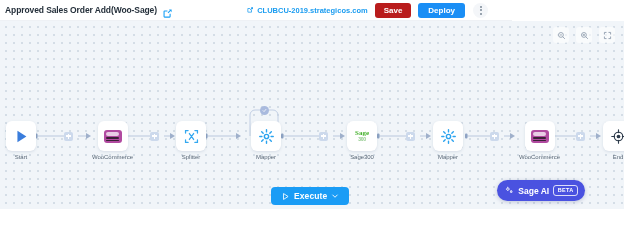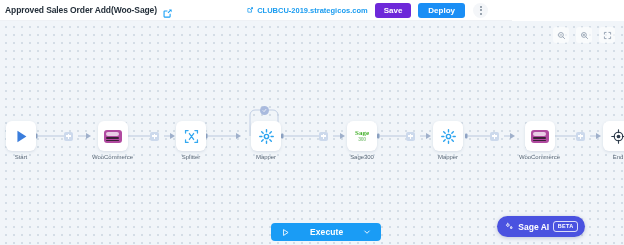--- a/index.html
+++ b/index.html
@@ -30,40 +30,40 @@
     gap: 7px; padding-right: 24px;
   }
   .site-link {
     display: flex; align-items: center; gap: 3px;
     color: #1a9cf0; font-size: 7.5px; font-weight: bold;
     white-space: nowrap; cursor: pointer;
   }
   .site-link svg { width: 8px; height: 8px; display: block; }
   .btn {
     border: none; border-radius: 3px;
-    background: #6d28d9; color: #fff;
+    background: #b91c1c; color: #fff;
     font-family: "Liberation Sans", sans-serif;
     font-size: 8px; font-weight: bold;
     padding: 0 9px; height: 15px; line-height: 15px;
     cursor: pointer; white-space: nowrap;
   }
   .btn-deploy { background: #1a8ef5; padding: 0 10px; }
   .kebab {
     width: 15px; height: 15px; border-radius: 50%;
     background: #f4f6f9;
     display: flex; flex-direction: column;
     align-items: center; justify-content: center; gap: 1.5px;
     cursor: pointer; margin-left: 1px;
   }
   .kebab i { width: 2px; height: 2px; border-radius: 50%; background: #7b8896; display: block; }
 
   
   .canvas {
     position: absolute; top: 21px; left: 0;
-    width: 624px; height: 224px;
+    width: 624px; height: 188px;
     background-color: #f1f5f9;
     background-image: radial-gradient(#d4dde6 0.8px, transparent 0.8px);
     background-size: 8px 8px;
     background-position: 2px 2px;
     overflow: hidden;
   }
 
   
   .canvas-tools {
     position: absolute; top: 6px; right: 9px;
@@ -143,21 +143,21 @@
     display:flex; align-items:center; justify-content:center;
     z-index: 7; cursor: pointer;
   }
   .loop-badge svg { width:5px; height:5px; display:block; }
 
   
   .execute-btn {
     position: absolute; left: 271px; bottom: 4px;
     height: 18px; border-radius: 4px;
     background: #1a9cf5; color: #fff;
-    display: flex; align-items: center; gap: 20px;
+    display: flex; align-items: center; gap: 4px;
     padding: 0 10px; cursor: pointer; z-index: 20;
   }
   .execute-btn .lbl { font-size: 8.5px; font-weight: bold; letter-spacing:0.1px; }
   .execute-btn svg { display:block; }
 
   .appse {
     position: absolute; right: 39px; bottom: 8px;
     height: 21px; border-radius: 11px;
     background: #4a52e0;
     display: flex; align-items: center; gap: 4px;

